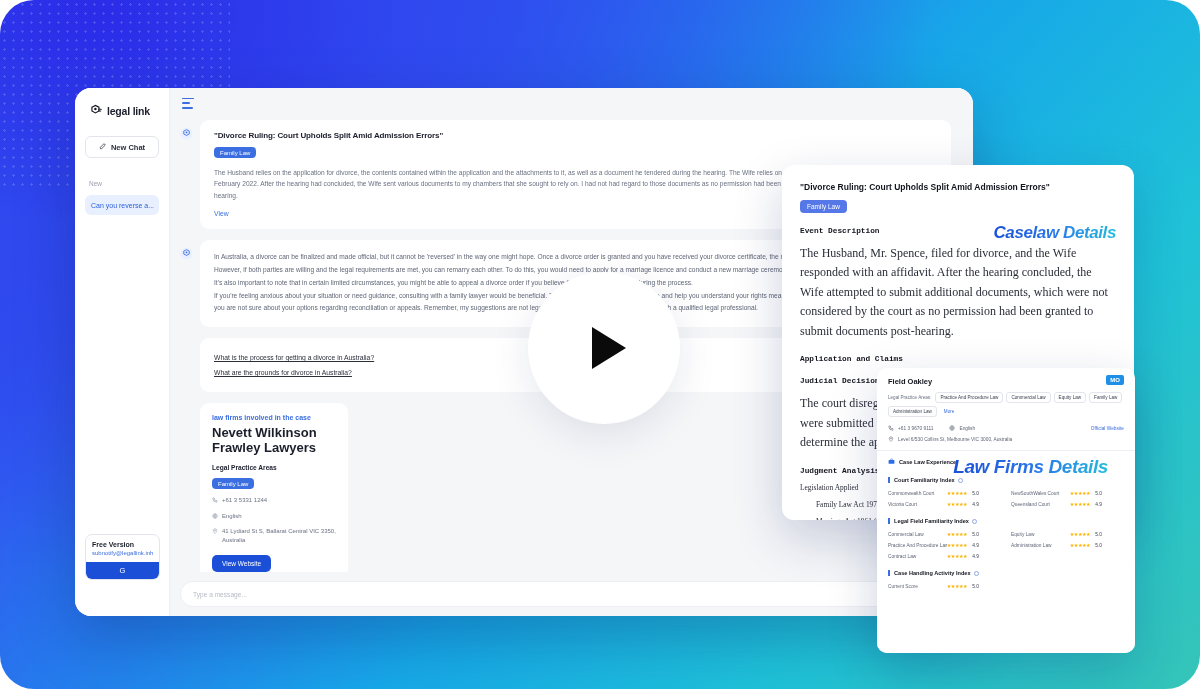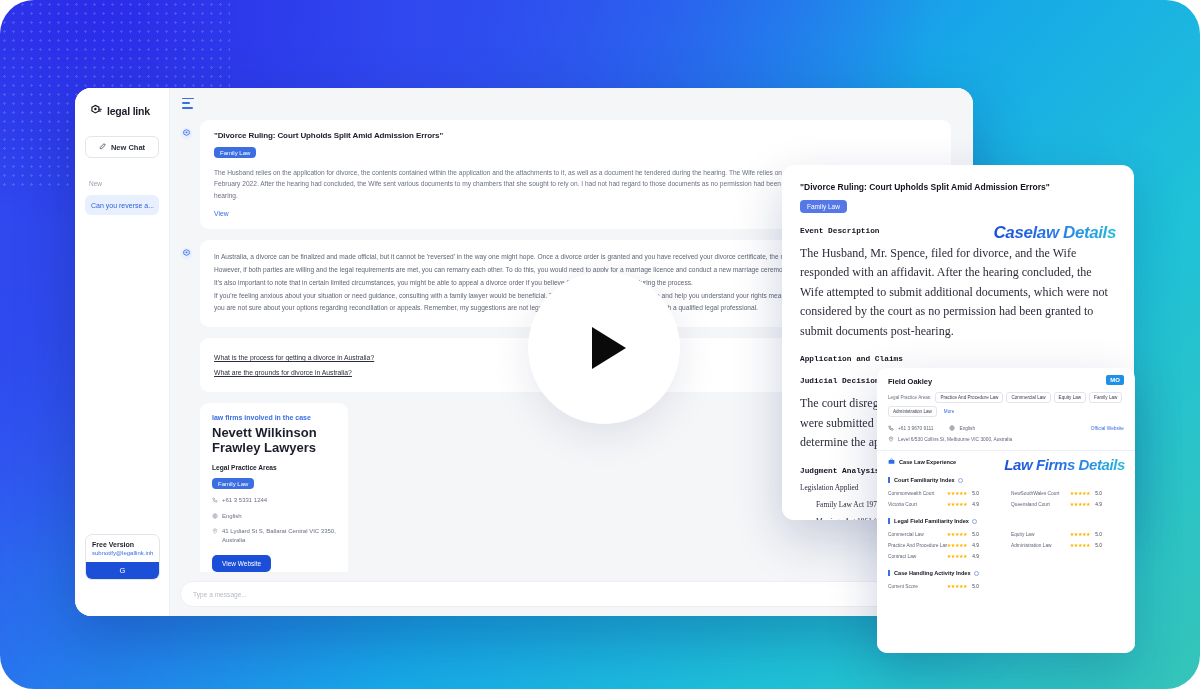--- a/index.html
+++ b/index.html
@@ -206,22 +206,22 @@
   .fp-areas-label { font-size: 4.6px; color: #6a7180; margin-right: 1px; }
   .chip { font-size: 4.6px; color: #3b4050; border: 1px solid #e2e5ec; border-radius: 3px; padding: 2px 4px; white-space: nowrap; }
   .chip.more { border: none; color: #3b6ee0; }
   .fp-contact { margin-top: 8px; display: flex; align-items: center; gap: 4px; font-size: 4.8px; color: #5f6676; }
   .fp-contact .gap { width: 8px; }
   .fp-official { margin-left: auto; color: #3b6ee0; }
   .fp-addr { margin-top: 4px; display: flex; align-items: center; gap: 4px; font-size: 4.8px; color: #5f6676; }
   .fp-divider { height: 1px; background: #eceef3; margin: 7px -11px 0 -11px; }
   .fp-exp { margin-top: 7px; display: flex; align-items: center; gap: 4px; font-size: 5.6px; font-weight: 700; color: #14161f; }
   .fp-watermark {
-    position: absolute; right: 10px; top: 88px;
-    font-size: 15px; font-weight: 700; font-style: italic; letter-spacing: -.4px;
+    position: absolute; right: 27px; top: 88px;
+    font-size: 19px; font-weight: 700; font-style: italic; letter-spacing: -.4px;
     background: linear-gradient(95deg,#1b4fd8 0%,#2a78ea 55%,#23bddc 100%);
     -webkit-background-clip: text; background-clip: text; color: transparent;
   }
   .idx-head {
     margin-top: 11px; display: flex; align-items: center; gap: 3px;
     font-size: 5.6px; font-weight: 700; color: #14161f;
     border-left: 2px solid #3b6ee0; padding-left: 4px;
   }
   .info-dot { width: 5px; height: 5px; border: .7px solid #8fa8e8; border-radius: 50%; display: inline-block; }
   .idx-grid { display: grid; grid-template-columns: 1fr 1fr; gap: 5px 10px; margin-top: 7px; }

